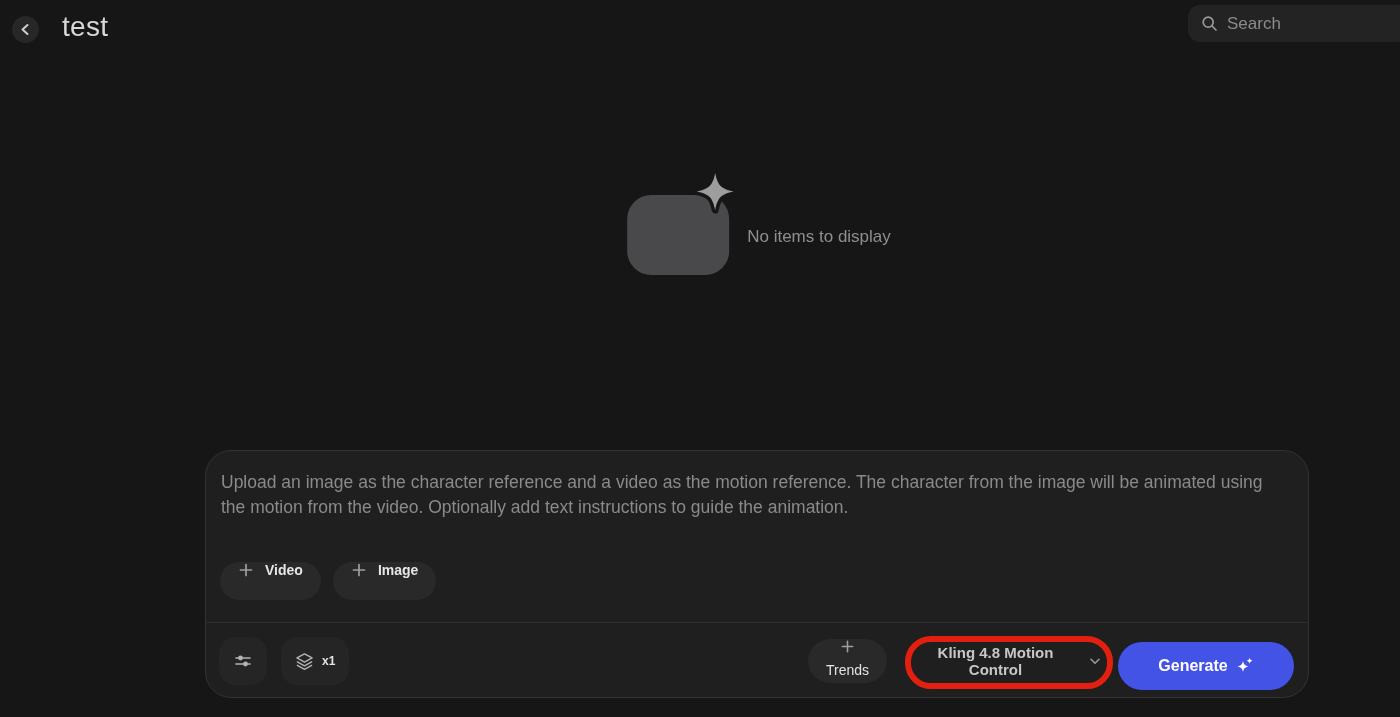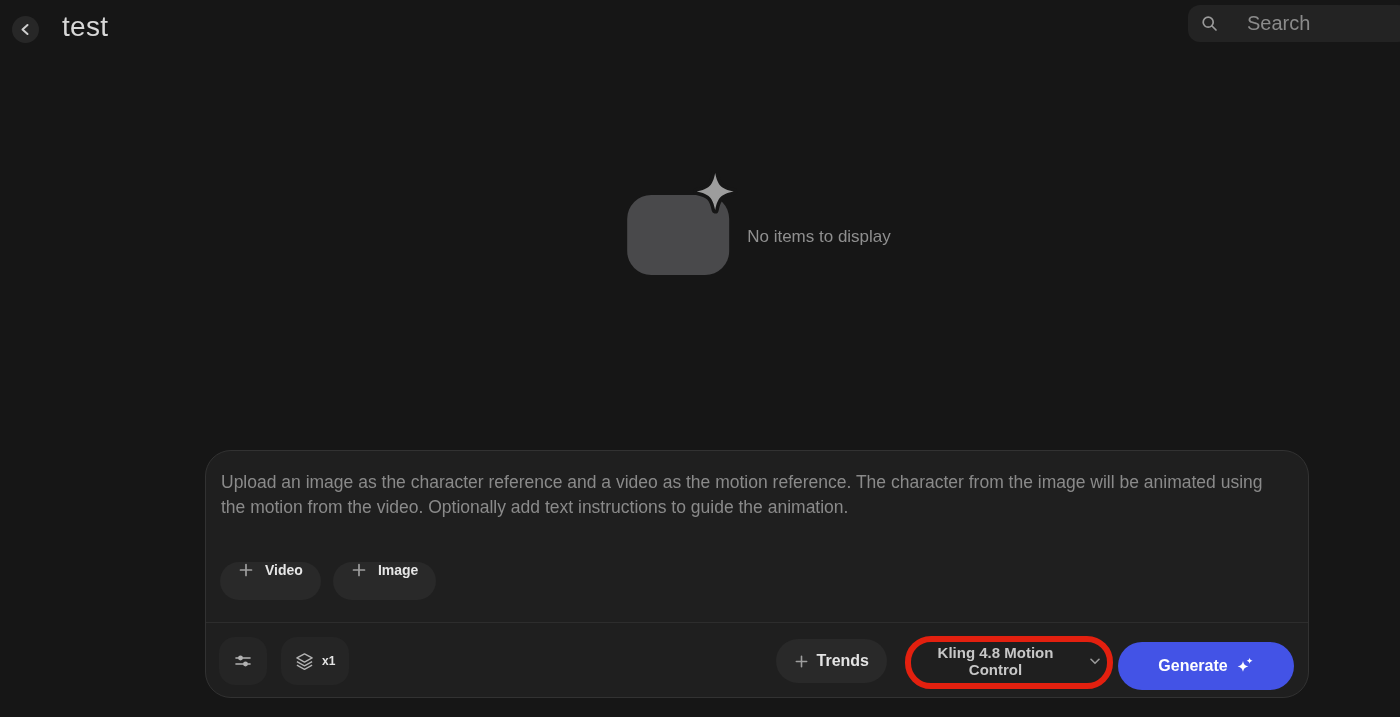--- a/index.html
+++ b/index.html
@@ -20,21 +20,21 @@
     position:absolute; left:62px; top:11px;
     font-size:28px; font-weight:400; color:#d8d8d8; letter-spacing:0.3px;
   }
   .search-box {
     position:absolute; left:1188px; top:5px; width:222px; height:37px;
     border-radius:12px; background:#232323;
     display:flex; align-items:center; gap:9px; padding:0 13px;
   }
   .search-box input {
     background:transparent; border:none; outline:none;
-    color:#f0abfc; font-size:20px; width:150px; font-family:inherit;margin-left:20px;
+    color:#f0abfc; font-size:17px; width:150px; font-family:inherit;
   }
   .search-box input::placeholder { color:#8b8b8b; }
   
   .empty-state {
     position:absolute; left:757px; top:171px; transform:translateX(-50%);
     display:flex; align-items:center;
   }
   .empty-msg { margin-top:26px; font-size:17px; color:#8f8f8f; }
   
   .composer {
@@ -65,21 +65,21 @@
     cursor:pointer; display:flex; align-items:center; justify-content:center;
   }
   .batch-btn {
     height:48px; border-radius:16px; background:#252525; border:none; cursor:pointer;
     display:flex; align-items:center; gap:8px; padding:0 14px; margin-left:14px;
     font-family:inherit; font-size:12px; font-weight:700; color:#e3e3e3;
   }
   .trends-btn {
     margin-left:auto; height:44px; border-radius:22px; background:#292929; border:none;
     cursor:pointer; display:flex; align-items:center; gap:8px; padding:0 18px;
-    font-family:inherit; font-size:16px; font-weight:700; color:#e3e3e3;
+    font-family:inherit; font-size:14px; font-weight:400; color:#e3e3e3;flex-direction:column;
   }
   .model-select {
     margin-left:23px; width:190px; height:48px; background:transparent; border:none;
     cursor:pointer; display:flex; align-items:center; justify-content:center; gap:9px;
     font-family:inherit; font-size:15px; font-weight:700; color:#c7c7c7;
   }
   .generate-btn {
     margin-left:18px; width:176px; height:48px; border-radius:24px; border:none;
     cursor:pointer; background:var(--accent-blue, #4353e6);
     display:flex; align-items:center; justify-content:center; gap:8px;

